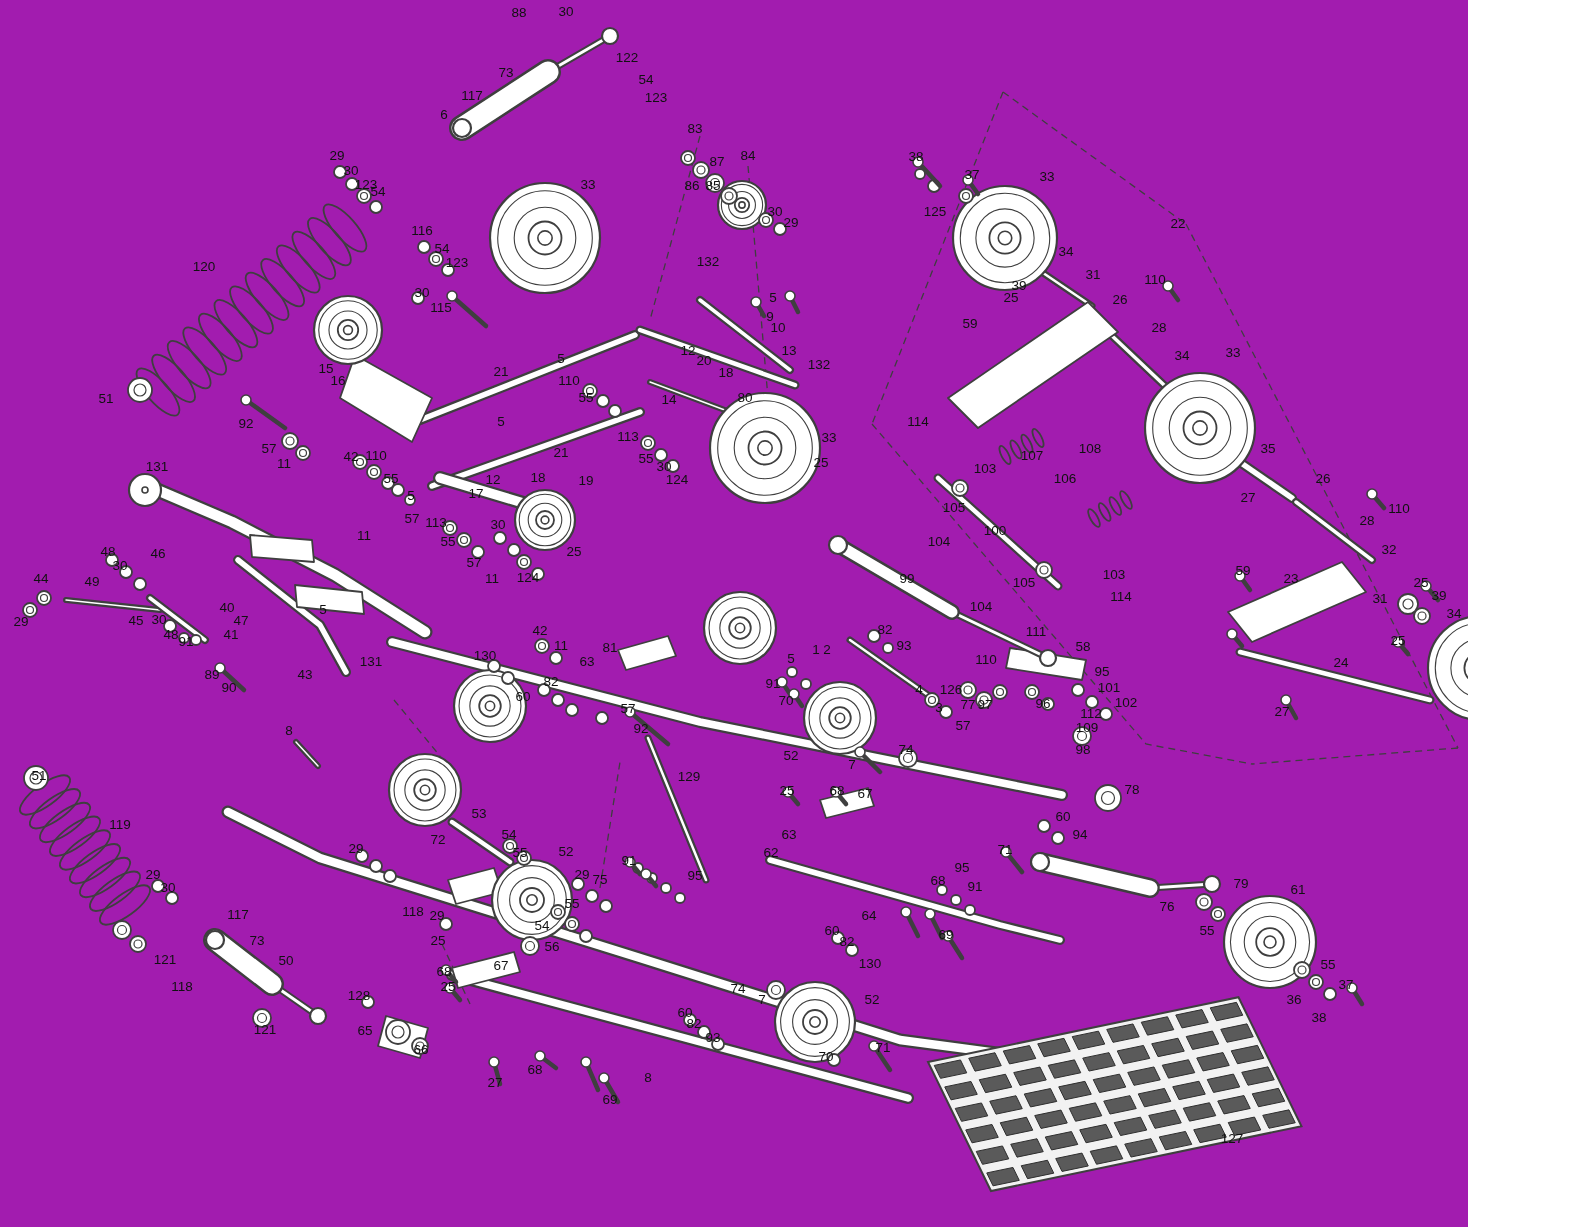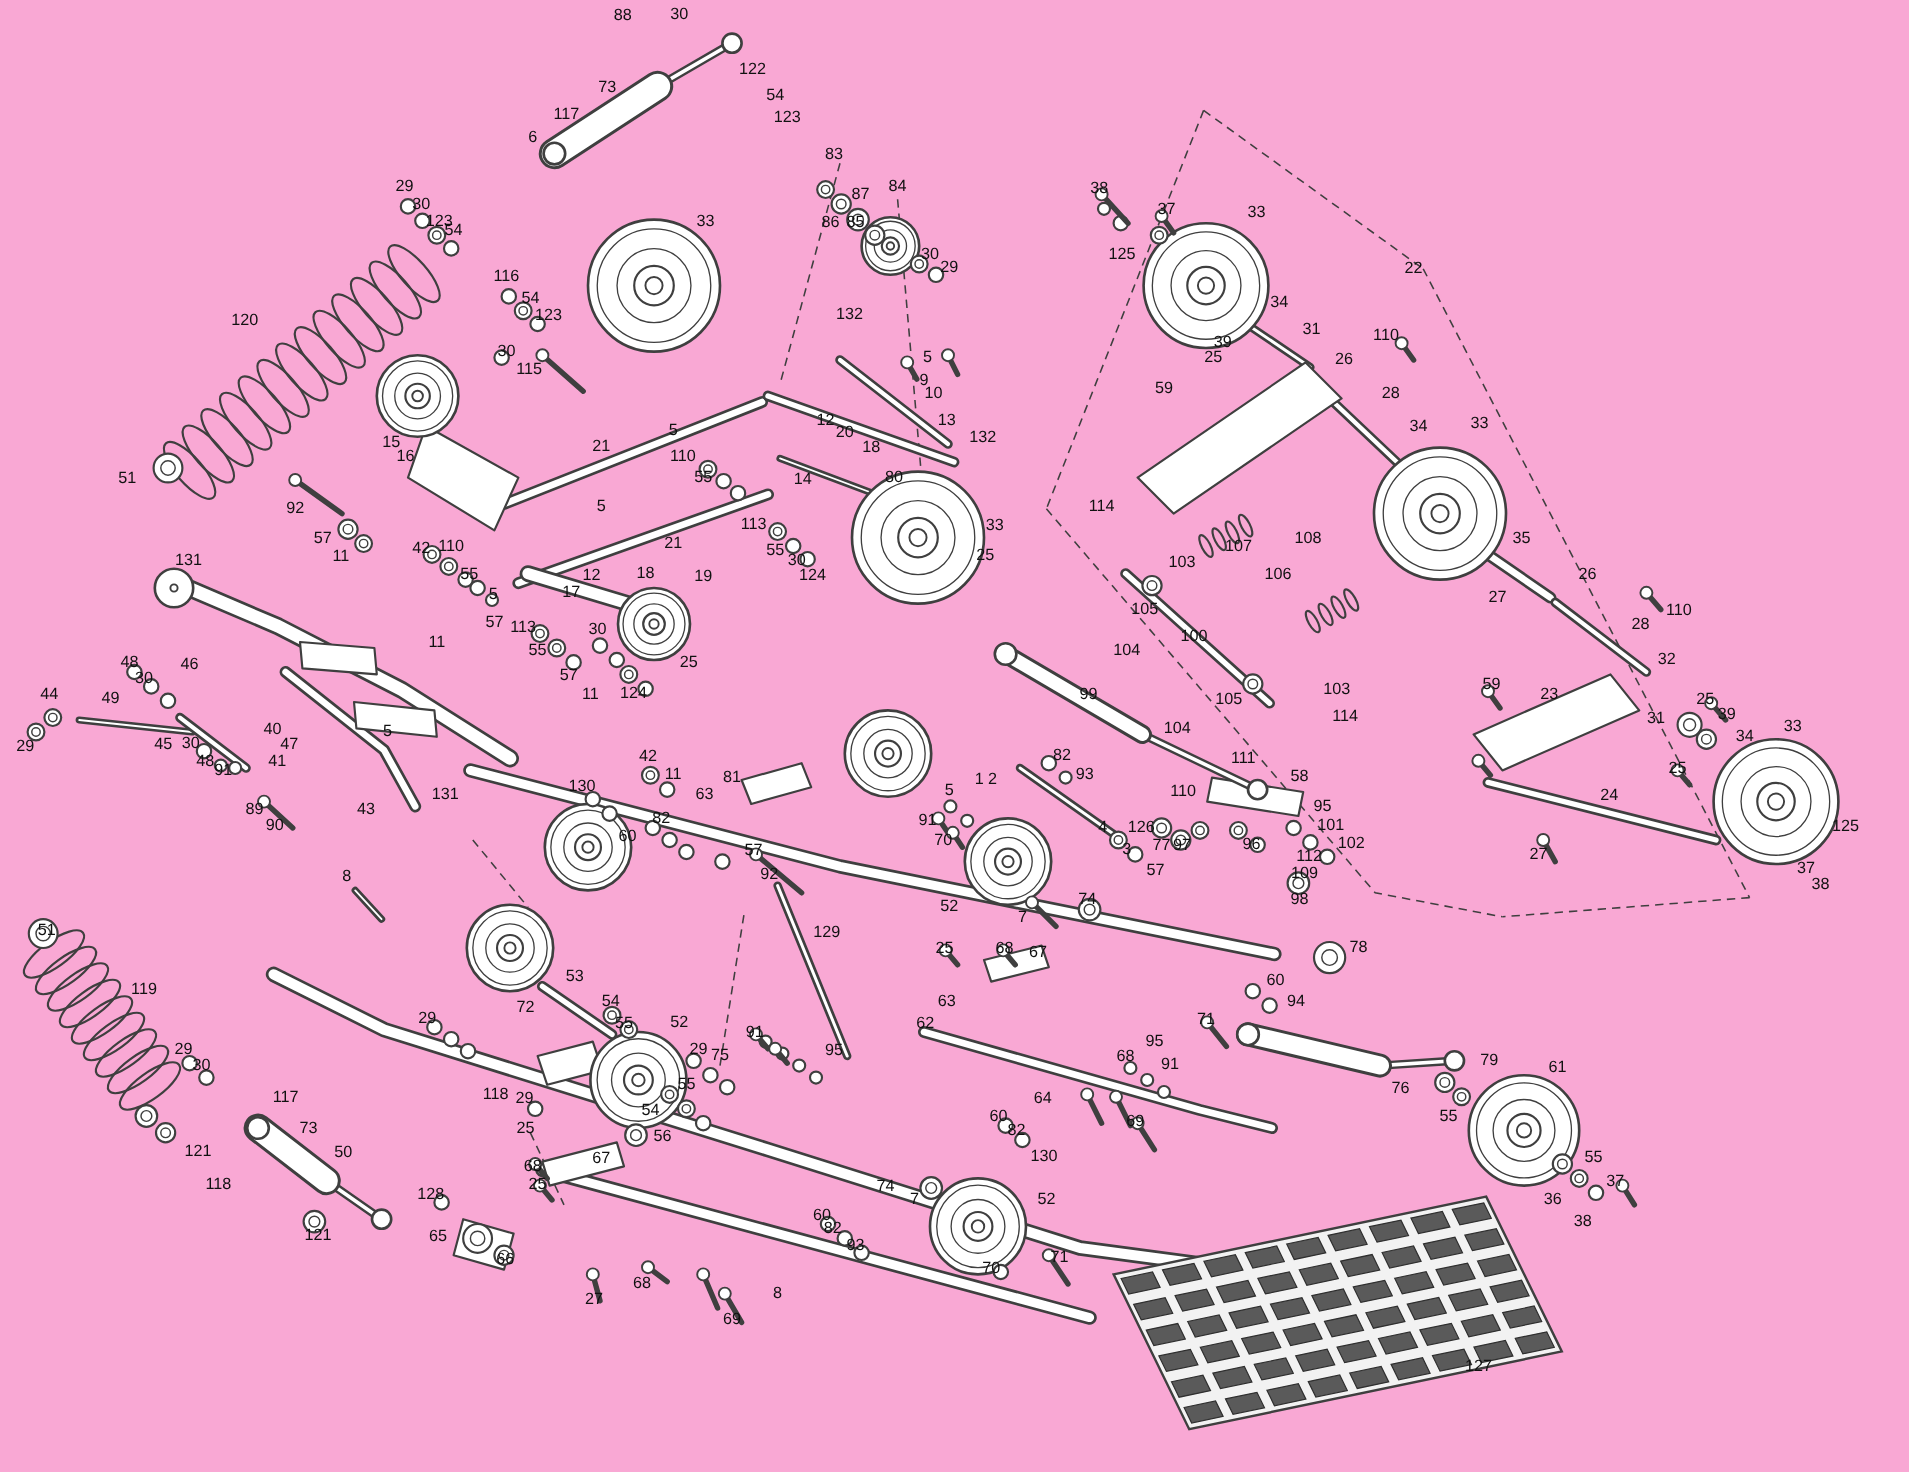--- a/index.html
+++ b/index.html
@@ -1,19 +1,19 @@
 <!DOCTYPE html>
 <html><head>
 <meta charset="utf-8">
 <style>
   html,body{margin:0;padding:0;background:#ffffff;}
   .stage{
     position:relative;
-    width:1591px;height:1227px;
-    background:#f9a8d4;
+    width:1468px;height:1227px;
+    background:#a21caf;
     overflow:hidden;
     font-family:"Liberation Sans", sans-serif;
   }
   svg{display:block;}
   text{user-select:none;}
 </style>
 </head>
 <body>
 
 <div class="stage">

